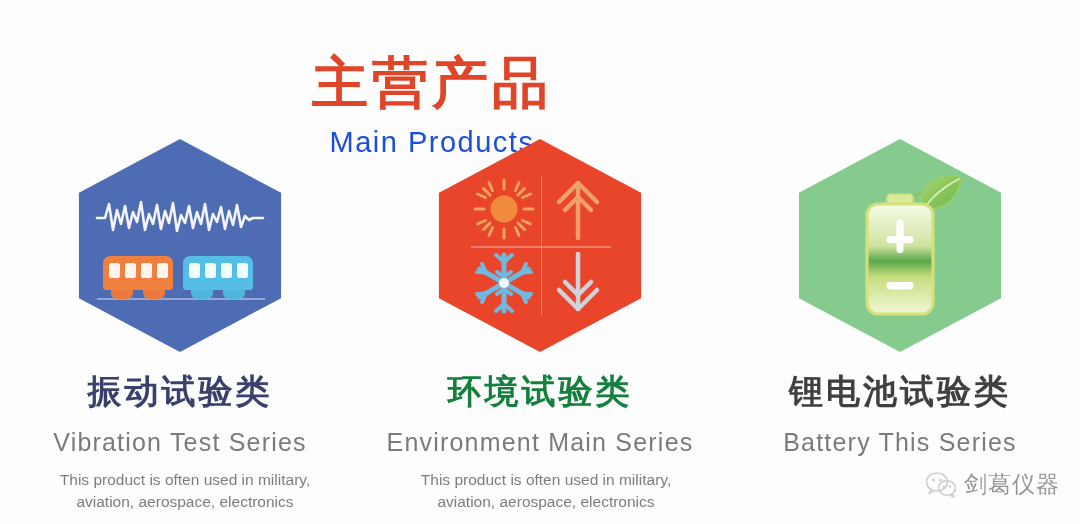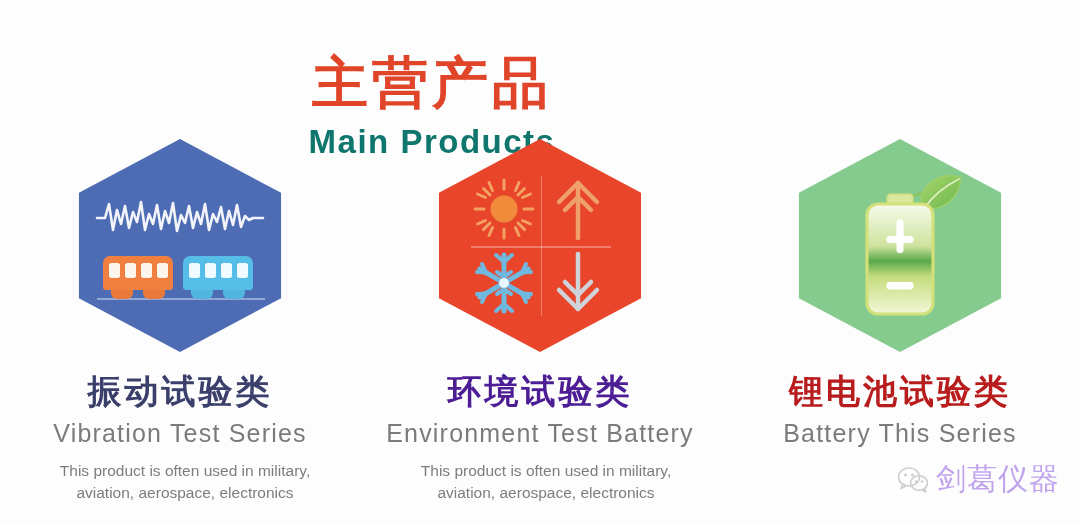--- a/index.html
+++ b/index.html
@@ -11,22 +11,22 @@
   }
   .page{ position:relative; width:1080px; height:524px; background:#fdfdfd; }
 
   
   .header{ position:absolute; top:0; left:0; width:864px; text-align:center;margin-top:37px; }
   .title-cn{
     font-size:56px; font-weight:bold; color:#e0452a;
     letter-spacing:4px; line-height:76px; margin-top:8px;
   }
   .title-en{
-    font-size:33px; color:#0f766e; letter-spacing:1.5px;
-    line-height:38px; margin-top:2px; font-weight:700;
+    font-size:29px; color:#1d4ed8; letter-spacing:1.5px;
+    line-height:38px; margin-top:2px; font-weight:400;
   }
 
   
   .cols{ position:absolute; top:138px; left:0; width:1080px; display:flex; }
   .col{ width:360px; display:flex; flex-direction:column; align-items:center; }
 
   
   .hex-wrap{ width:215px; height:215px; position:relative; }
   .hex{
     position:absolute; inset:0;
@@ -62,41 +62,41 @@
 
   
   .batt-wrap{ position:absolute; left:46px; top:30px; width:124px; height:160px; }
 
   
   .label-cn{
     font-size:34px; font-weight:bold; letter-spacing:3px;
     line-height:48px; margin-top:14px; white-space:nowrap;
   }
   .cn-blue{ color:#3a3f6b; }
-  .cn-red{ color:#4c1d95; }
-  .cn-green{ color:#b91c1c; }
+  .cn-red{ color:#15803d; }
+  .cn-green{ color:#404040; }
   .label-en{
     font-size:25px; color:#7b7b7b; letter-spacing:1.2px;
-    line-height:34px; margin-top:1px; white-space:nowrap; font-weight:400;
+    line-height:34px; margin-top:10px; white-space:nowrap; font-weight:400;
   }
   .desc{
     font-size:15.5px; color:#7d7d7d; line-height:22px;
     margin-top:10px; width:312px; text-align:center; font-weight:400;
   }
   .col:nth-child(1) .desc{ padding-left:10px; }
   .col:nth-child(2) .desc{ padding-left:12px; }
   .col:nth-child(3) .desc{ padding-left:14px; }
 
   
   .watermark{
     position:absolute; right:20px; bottom:24px;
     display:flex; align-items:center; gap:8px;
     opacity:.42; pointer-events:none;
   }
-  .wm-text{ font-size:30px; color:#6d28d9; letter-spacing:1px; font-weight:400; }
+  .wm-text{ font-size:23px; color:#000000; letter-spacing:1px; font-weight:400; }
 </style>
 </head>
 <body>
 
 <div class="page">
 
   <div class="header">
     <div class="title-cn">主营产品</div>
     <div class="title-en">Main Products</div>
   </div>
@@ -215,21 +215,21 @@
                   <polyline points="18,44 37,63 56,44"></polyline>
                   <line x1="24" y1="36" x2="37" y2="49"></line>
                   <line x1="50" y1="36" x2="37" y2="49"></line>
                 </g>
               </svg>
             </div>
           </div>
         </div>
       </div>
       <div class="label-cn cn-red">环境试验类</div>
-      <div class="label-en">Environment Test Battery</div>
+      <div class="label-en">Environment Main Series</div>
       <div class="desc">This product is often used in military, aviation, aerospace, electronics</div>
     </div>
 
     <div class="col">
       <div class="hex-wrap">
         <div class="hex hex-green"></div>
         <div class="hex-inner">
           <svg class="batt-wrap" viewBox="0 0 124 160">
             <defs>
               <linearGradient id="battGrad" x1="0" y1="0" x2="0" y2="1">

